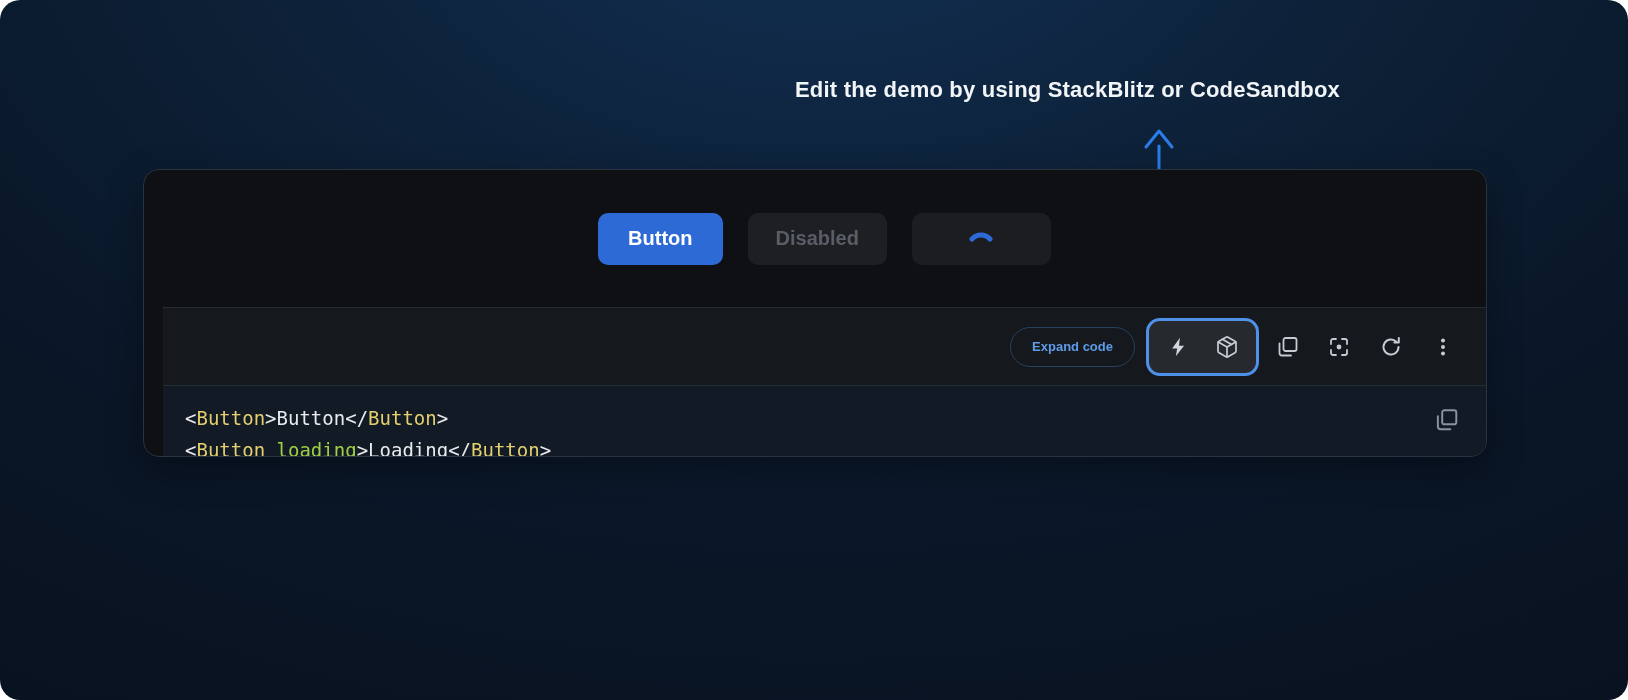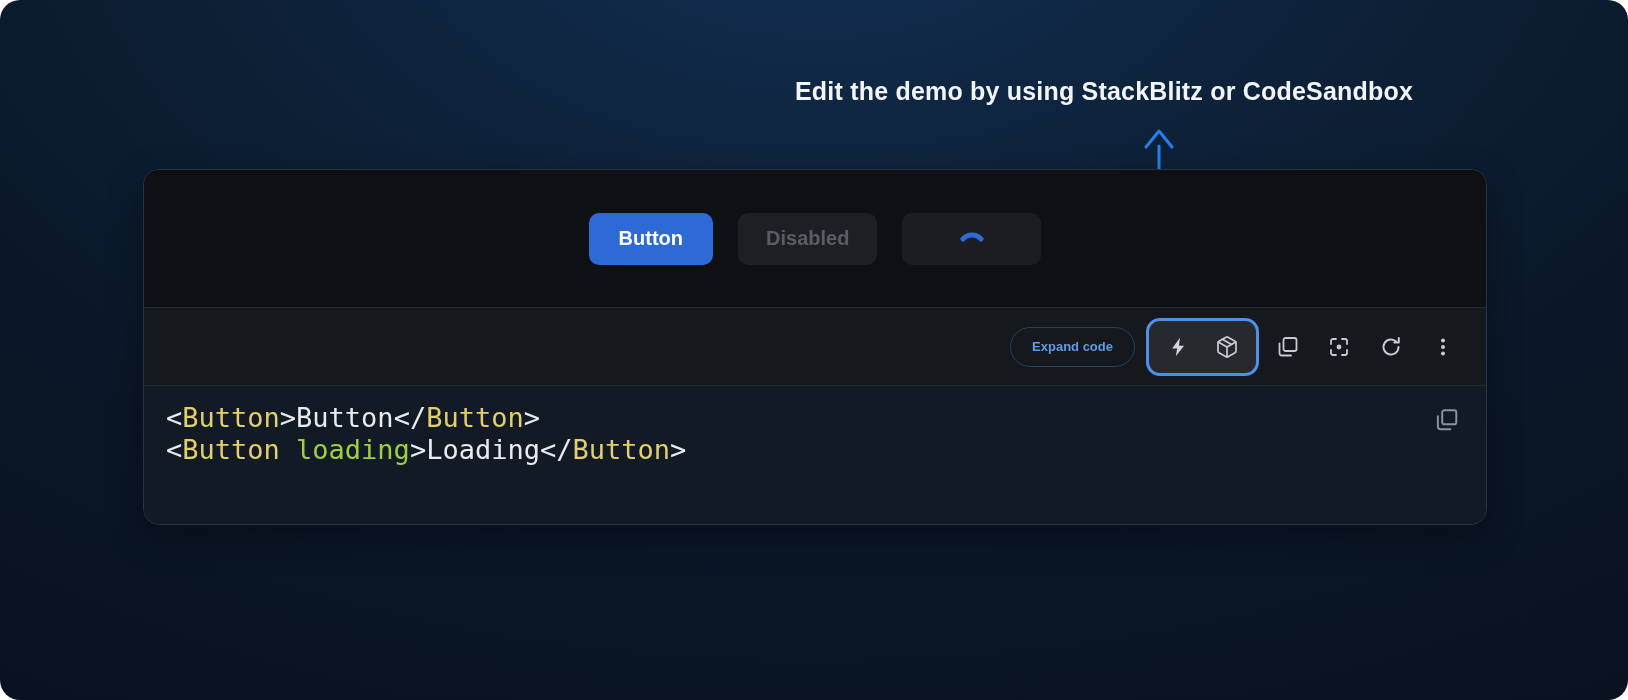--- a/index.html
+++ b/index.html
@@ -10,36 +10,37 @@
     width: 1628px; height: 700px;
     border-radius: 20px;
     overflow: hidden;
     background:
       radial-gradient(1500px 950px at 820px -120px, #123054 0%, #0d2138 38%, #0a1728 68%, #091220 100%);
   }
 
   
   .annotation {
     position: absolute; top: 77px; left: 795px;
-    color: #f2f5f8; font-size: 25px; font-weight: 700;
+    color: #f2f5f8; font-size: 22px; font-weight: 700;
     white-space: nowrap; letter-spacing: .2px;
   }
 
   
   .arrow-overlay { position: absolute; inset: 0; pointer-events: none; }
 
   
   .card {
     position: absolute; left: 143px; top: 169px;
-    width: 1344px; height: 356px;
+    width: 1344px; height: 288px;
     border: 1px solid #2a3340; border-radius: 16px;
     display: flex; flex-direction: column;
     overflow: hidden;
     box-shadow: 0 12px 34px rgba(0,0,0,.35);
     background: #0f1013;
+    padding-left: 19px;
   }
 
   .demo-section {
     height: 137px; flex: 0 0 auto;
     background: #0f1013;
     display: flex; align-items: center; justify-content: center;
     gap: 25px;
   }
   .btn {
     height: 52px; border-radius: 10px; border: none;
@@ -87,21 +88,21 @@
   .tool-icon.ml-sm { margin-left: 8px; }
 
   .code-section {
     flex: 1 1 auto;
     background: #121a25;
     position: relative;
     padding: 16px 24px 0 22px;
   }
   .code-block {
     font-family: "DejaVu Sans Mono", "Liberation Mono", monospace;
-    font-size: 27px; line-height: 32px;
+    font-size: 19px; line-height: 32px;
   }
   .code-line { white-space: pre; }
   .tk-plain { color: #e9ebee; }
   .tk-tag   { color: #e3cf6e; }
   .tk-attr  { color: #9ecf45; }
 
   .code-copy-btn {
     position: absolute; top: 20px; right: 26px;
     width: 28px; height: 28px;
     background: none; border: none; padding: 0;

